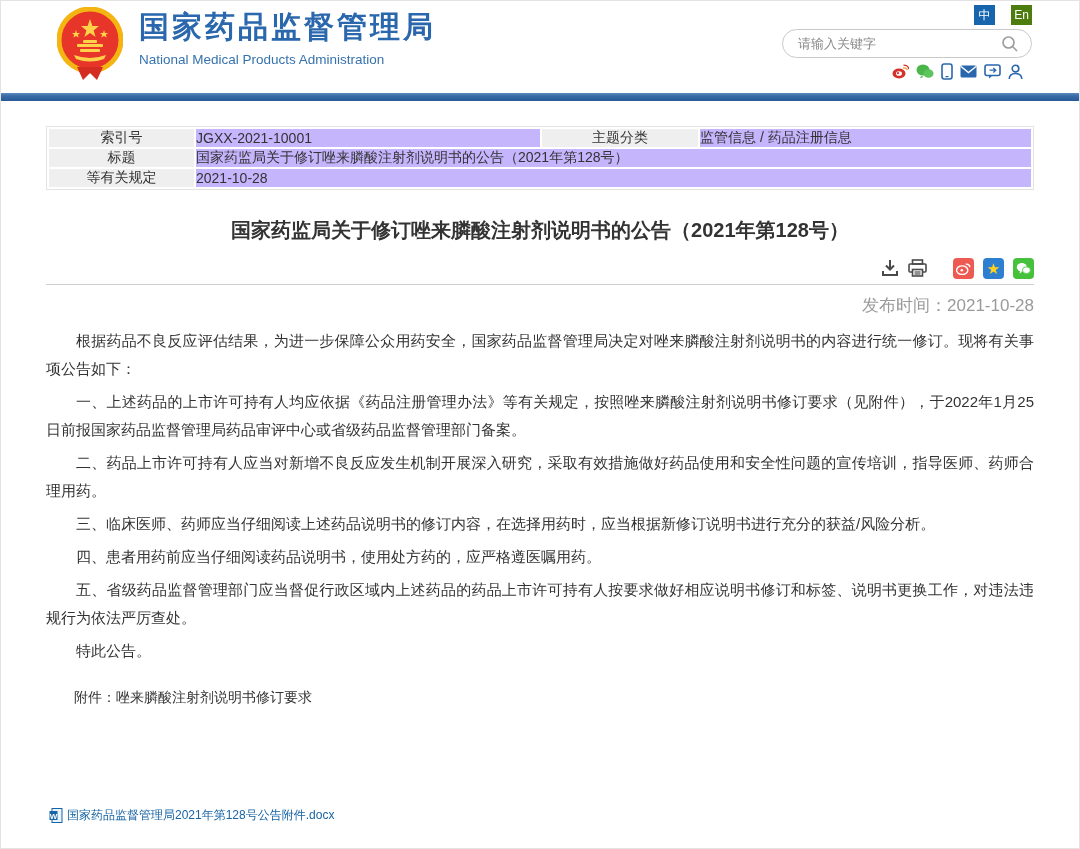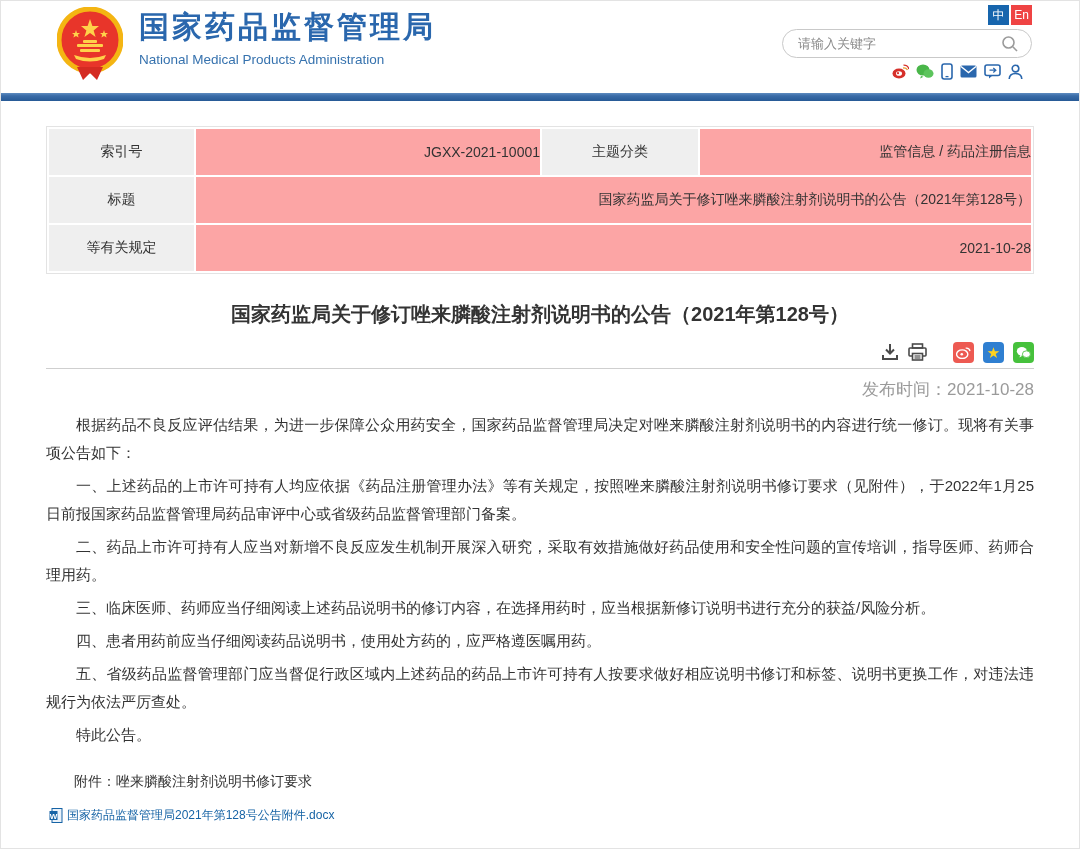--- a/index.html
+++ b/index.html
@@ -9,40 +9,40 @@
   
   .site-header { position:relative; height:92px; background:#fff; }
   .brand { position:absolute; left:56px; top:6px; display:flex; align-items:flex-start; }
   .emblem { width:66px; height:74px; margin-right:16px; }
   .brand-cn { font-size:30px; font-weight:bold; color:#2a67ad; letter-spacing:3px; }
   .brand-en { font-size:13.5px; color:#3672ae; margin-top:4px; }
 
   .lang-toggle { position:absolute; right:47px; top:4px; display:flex; }
   .lang-btn { width:21px; height:20px; font-size:12px; line-height:20px; text-align:center; cursor:pointer; }
   .lang-cn { background:#1765ad; color:#fff; }
-  .lang-en { background:#ef4444; color:#ffffff; margin-left:2px; }
+  .lang-en { background:#4d7c0f; color:#ffffff; margin-left:16px; }
 
   .search-box { position:absolute; right:47px; top:28px; width:250px; height:29px; border:1px solid #c9c9c9; border-radius:15px; display:flex; align-items:center; background:#fff; }
   .search-box input { flex:1; border:none; outline:none; background:transparent; font-size:13px; color:#333; padding:0 6px 0 15px; font-family:"Liberation Sans", sans-serif; }
   .search-box input::placeholder { color:#8a8a8a; }
   .search-glyph { width:26px; height:20px; display:flex; align-items:center; justify-content:center; cursor:pointer; border-left:0; margin-right:8px; }
 
   .social-row { position:absolute; right:56px; top:62px; display:flex; align-items:center; gap:7px; }
   .social-row svg { display:block; cursor:pointer; }
 
   .blue-bar { height:8px; background:linear-gradient(to bottom,#5e8cc0 0%, #3a6ca8 35%, #275a96 100%); }
 
   
   .content { margin:0 45px; position:relative; }
 
   .meta-wrap { margin-top:25px; border:1px solid #e3e3e3; }
   table.meta { width:100%; border-collapse:collapse; table-layout:fixed; font-size:14px; color:#333; }
-  table.meta td { height:48px; border:2px solid #fff; padding:0;margin-top:18px; }
+  table.meta td { height:20px; border:2px solid #fff; padding:0;margin-top:18px; }
   td.mlabel { background:#efefef; text-align:center; color:#333; }
-  td.mvalue { background:#fca5a5; padding-left:18px;text-align:right; }
+  td.mvalue { background:#c4b5fd; padding-left:18px; }
   .c1 { width:147px; } .c2 { width:346px; } .c3 { width:158px; }
 
   .doc-title { margin-top:27px; text-align:center; font-size:20px; font-weight:bold; color:#333; }
 
   .toolbar { margin-top:13px; height:22px; display:flex; justify-content:flex-end; align-items:center; gap:9px; }
   .toolbar .gap { width:8px; }
   .tool-ic { cursor:pointer; display:block; }
   .share-tile { width:21px; height:21px; border-radius:4px; display:flex; align-items:center; justify-content:center; cursor:pointer; }
   .tile-weibo { background:#ed5a52; }
   .tile-qzone { background:#2f7fd1; color:#ffd21e; font-size:15px; line-height:21px; }

